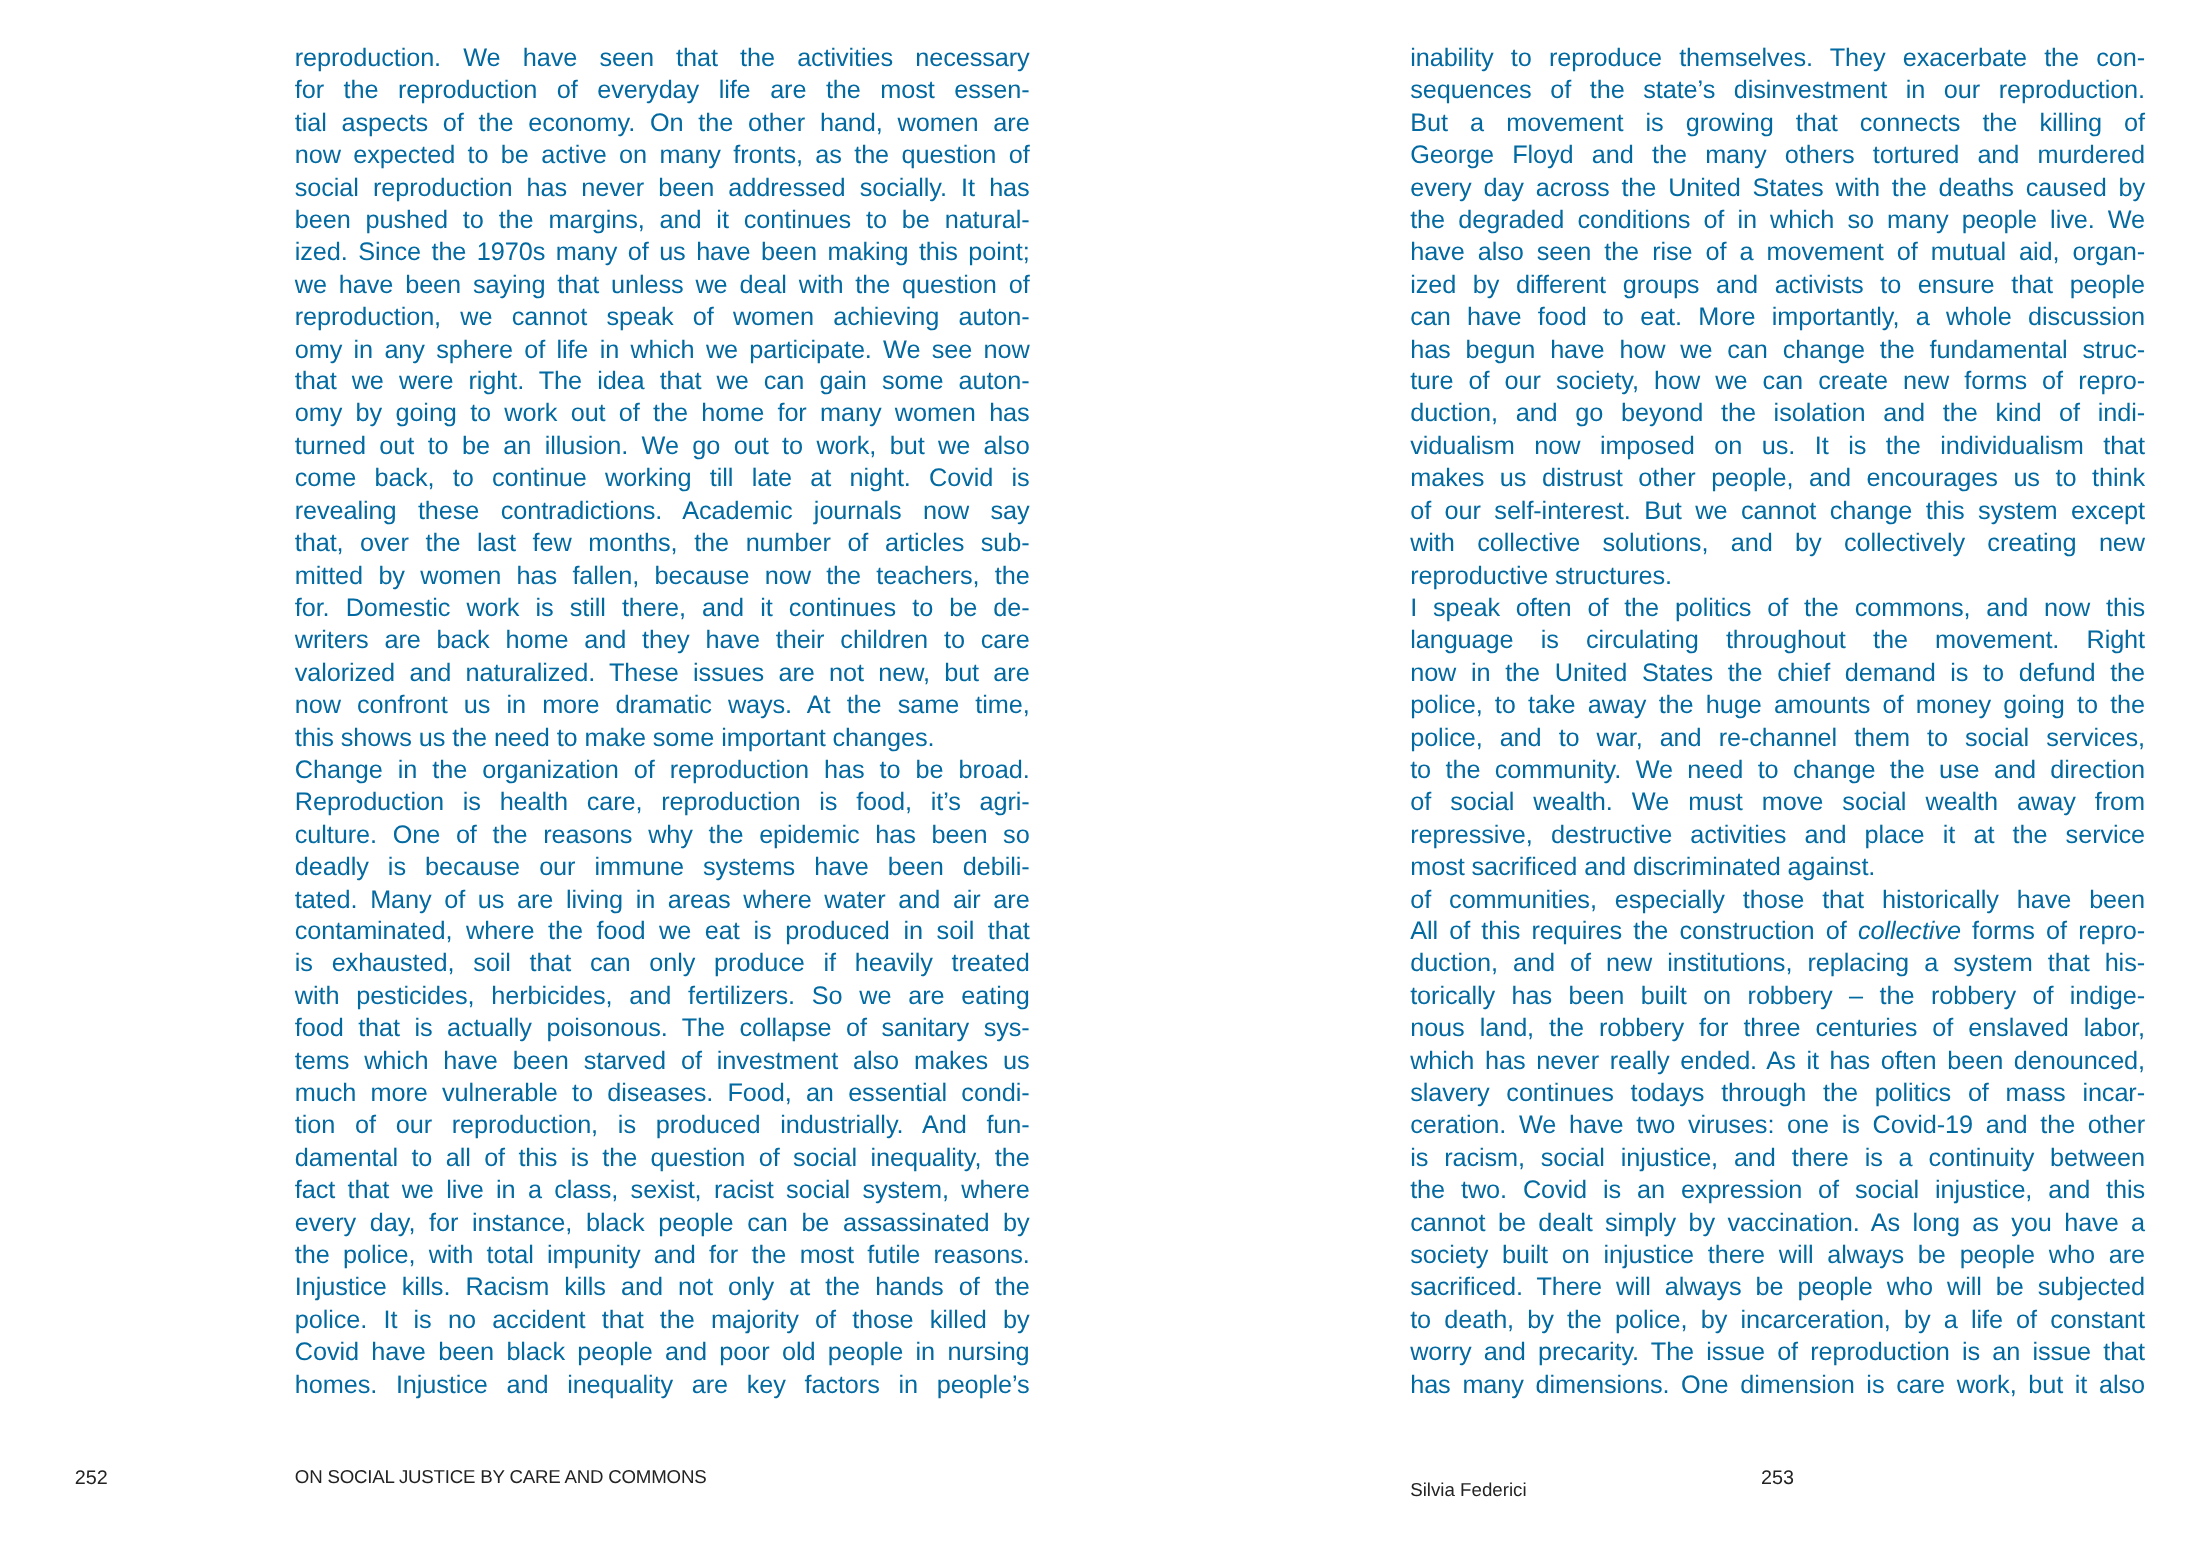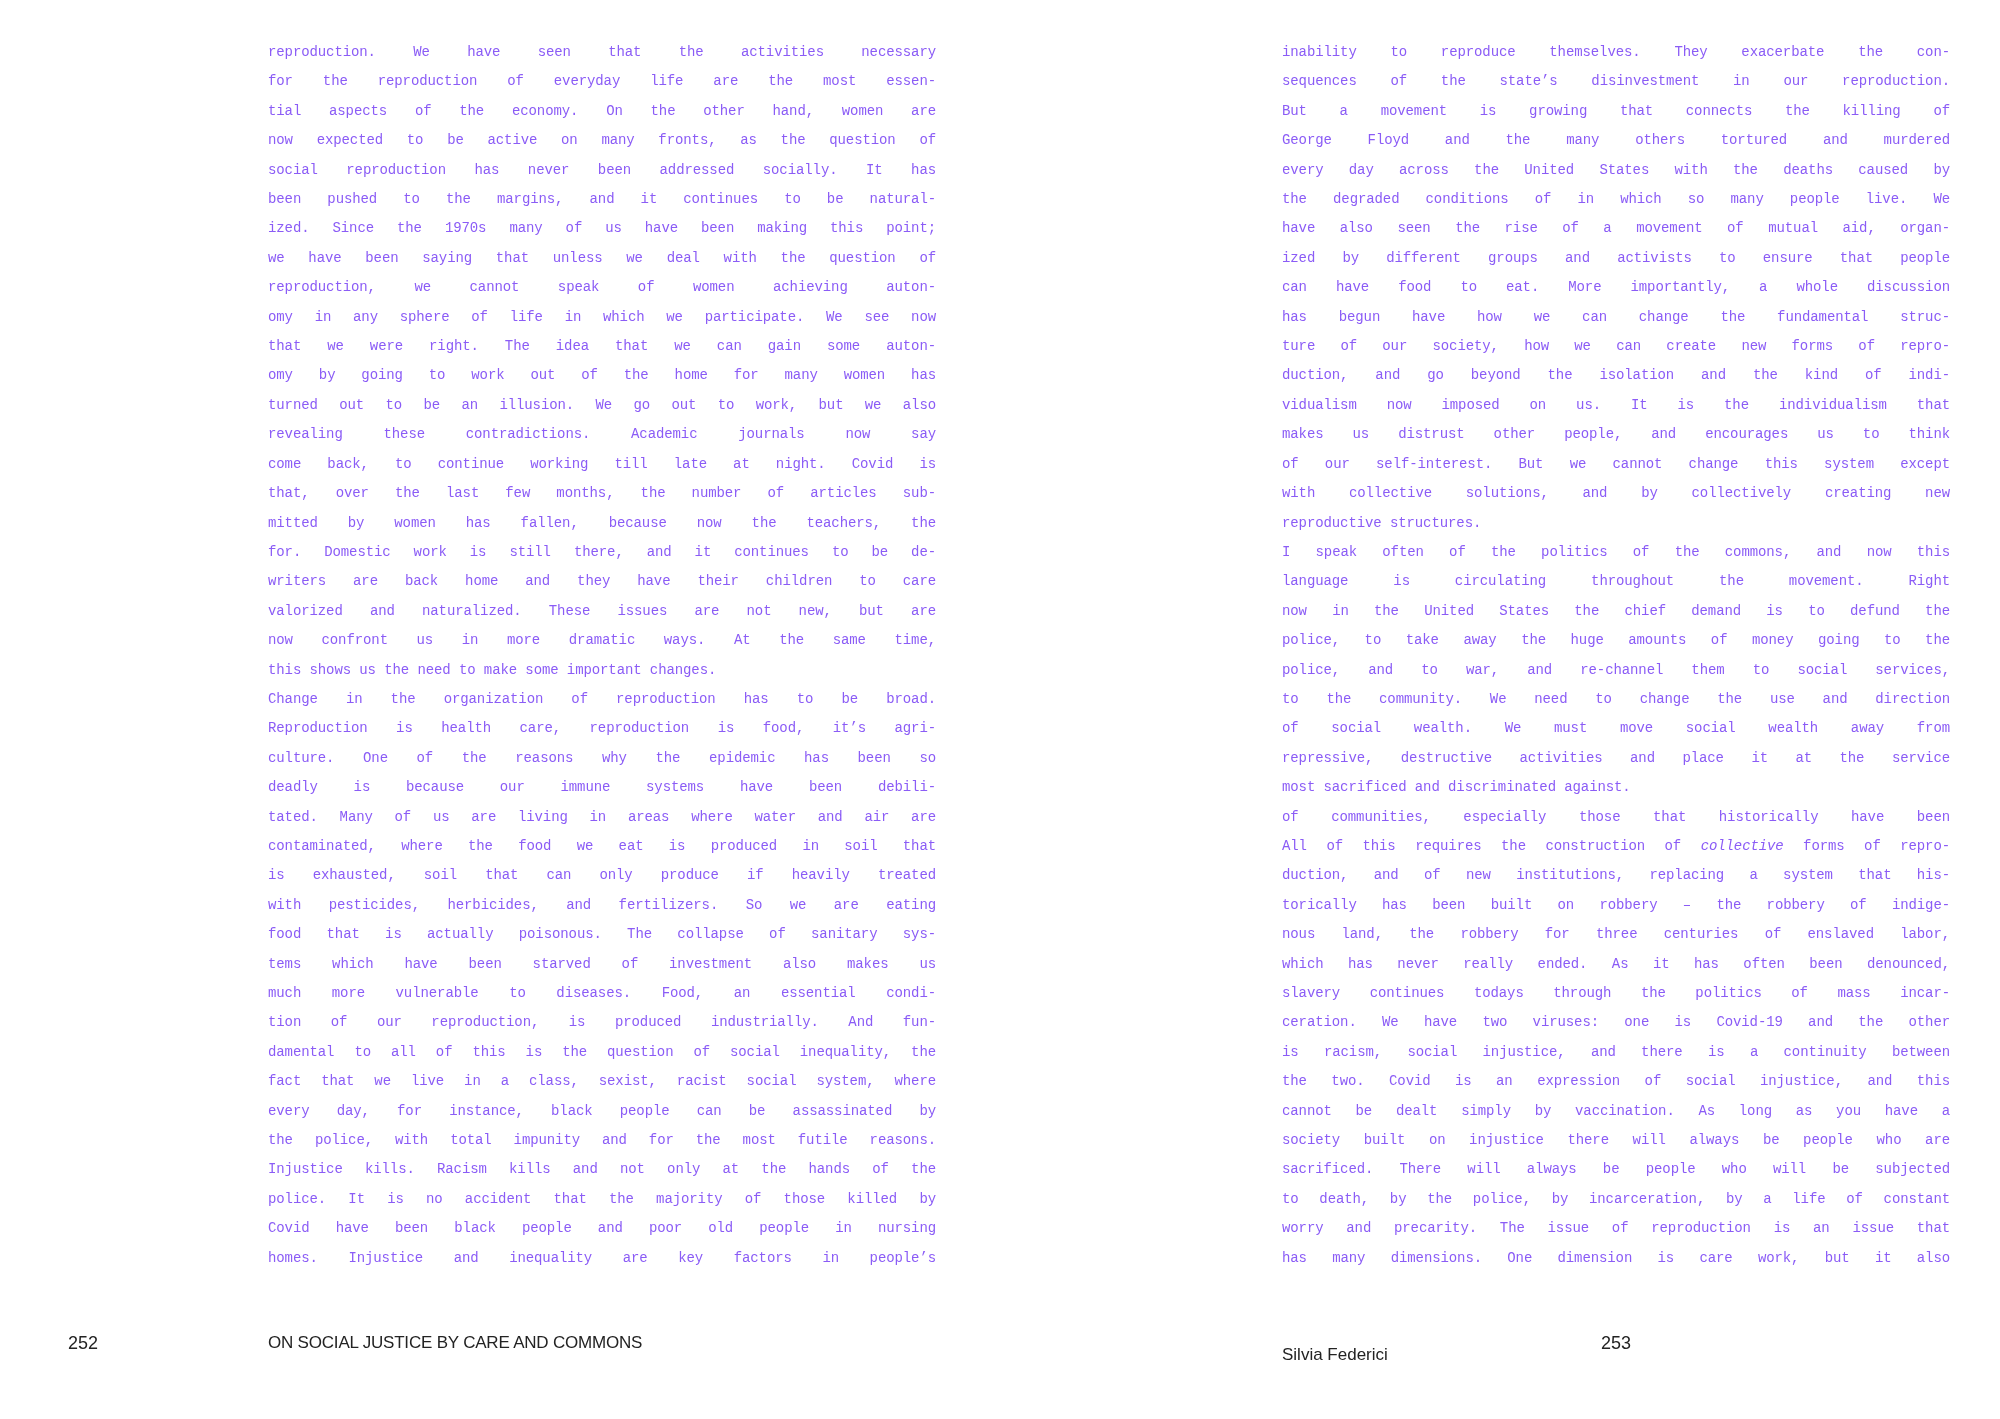--- a/index.html
+++ b/index.html
@@ -11,25 +11,25 @@
     position: relative;
     width: 2000px;
     height: 1419px;
     background: #ffffff;
     overflow: hidden;
   }
   .text-column {
     position: absolute;
     top: 38px;
     width: 668px;
-    font-family: Liberation Mono, monospace;
-    font-size: 14px;
+    font-family: Liberation Sans, sans-serif;
+    font-size: 23px;
     line-height: 29.4px;
     letter-spacing: -0.1px;
-    color: #8b5cf6;
+    color: #0369a1;
   }
   .col-left  { left: 268px; }
   .col-right { left: 1282px; }
   .line {
     text-align: justify;
     text-align-last: justify;
     white-space: normal;
   }
   .line.para-end {
     text-align-last: left;
@@ -63,22 +63,22 @@
       <div class="line">now expected to be active on many fronts, as the question of</div>
       <div class="line">social reproduction has never been addressed socially. It has</div>
       <div class="line">been pushed to the margins, and it continues to be natural-</div>
       <div class="line">ized. Since the 1970s many of us have been making this point;</div>
       <div class="line">we have been saying that unless we deal with the question of</div>
       <div class="line">reproduction, we cannot speak of women achieving auton-</div>
       <div class="line">omy in any sphere of life in which we participate. We see now</div>
       <div class="line">that we were right. The idea that we can gain some auton-</div>
       <div class="line">omy by going to work out of the home for many women has</div>
       <div class="line">turned out to be an illusion. We go out to work, but we also</div>
+      <div class="line">come back, to continue working till late at night. Covid is</div>
       <div class="line">revealing these contradictions. Academic journals now say</div>
-      <div class="line">come back, to continue working till late at night. Covid is</div>
       <div class="line">that, over the last few months, the number of articles sub-</div>
       <div class="line">mitted by women has fallen, because now the teachers, the</div>
       <div class="line">for. Domestic work is still there, and it continues to be de-</div>
       <div class="line">writers are back home and they have their children to care</div>
       <div class="line">valorized and naturalized. These issues are not new, but are</div>
       <div class="line">now confront us in more dramatic ways. At the same time,</div>
       <div class="line para-end">this shows us the need to make some important changes.</div>
       <div class="line">Change in the organization of reproduction has to be broad.</div>
       <div class="line">Reproduction is health care, reproduction is food, it’s agri-</div>
       <div class="line">culture. One of the reasons why the epidemic has been so</div>

